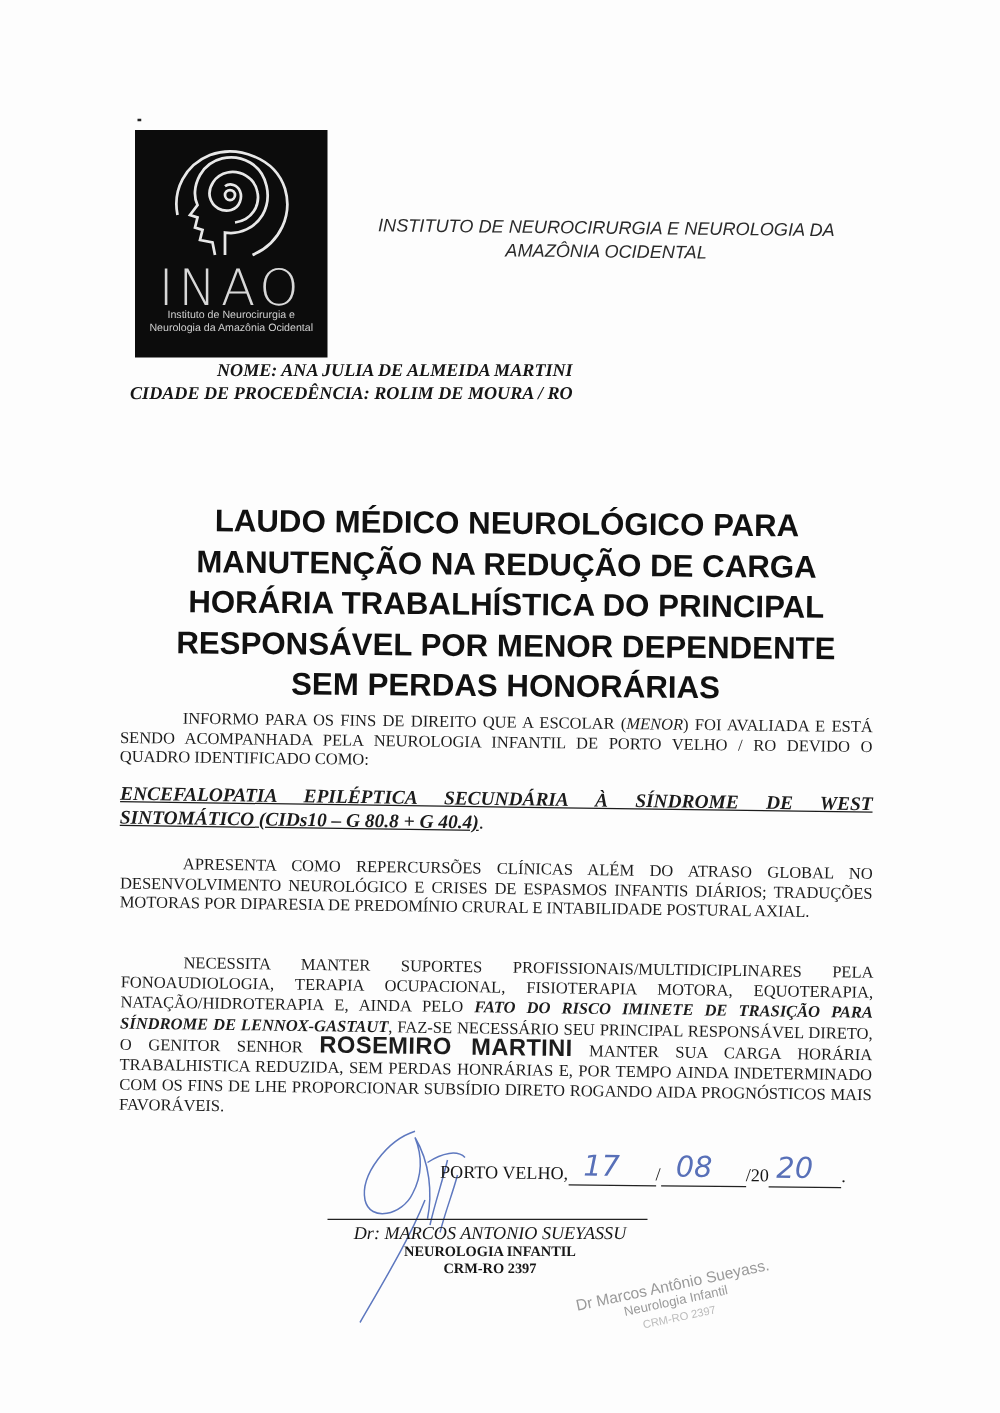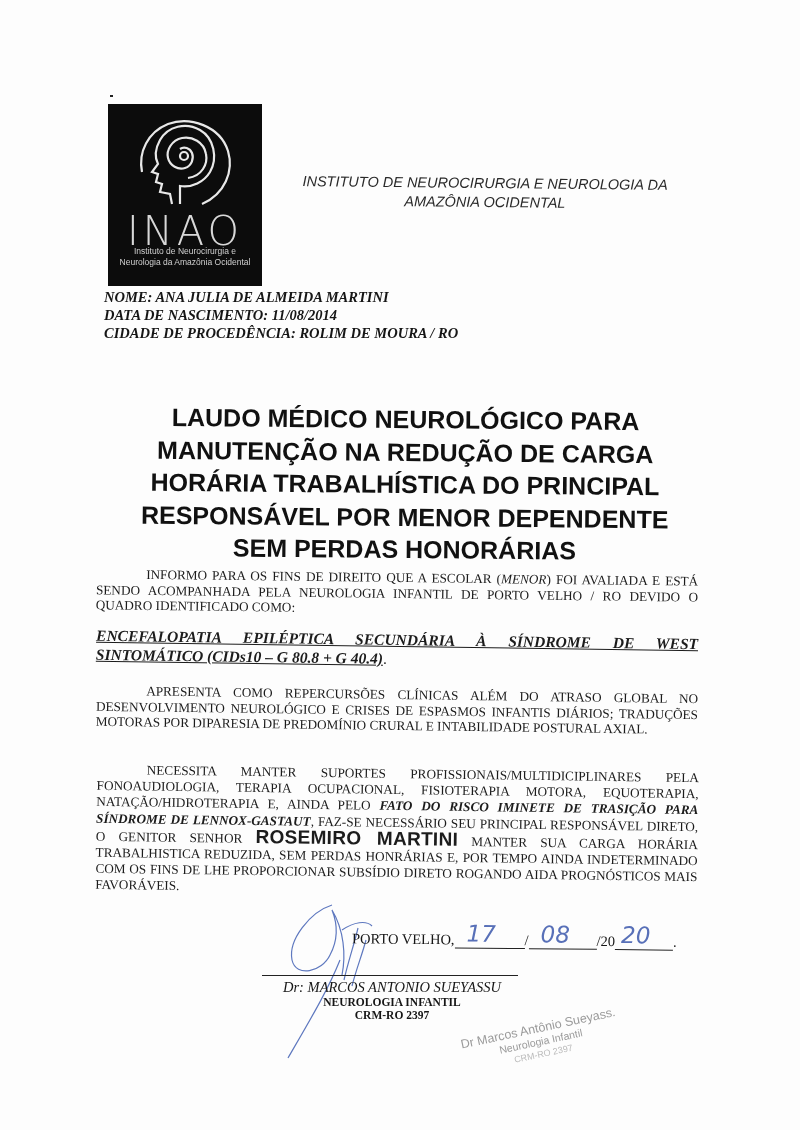--- a/index.html
+++ b/index.html
@@ -23,21 +23,21 @@
     }
     .inst {
       position: absolute; left: 280px; top: 174px; width: 410px; text-align: center;
       font-family: "Liberation Sans", sans-serif; font-style: italic; font-size: 14.5px; line-height: 19px; color: #2a2a2a;
       transform: rotate(0.6deg);
     }
     .patient {
       position: absolute; left: 104px; top: 288px;
       font-style: italic; font-weight: bold; font-size: 14.5px; line-height: 18px;
     }
-    .patient div { white-space: nowrap; }
+    .patient div { white-space: nowrap; text-align: right; }
     .title {
       position: absolute; left: 100px; top: 403px; width: 610px; text-align: center;
       font-family: "Liberation Sans", sans-serif; font-weight: bold; font-size: 25px; line-height: 32.5px; color: #111;
       transform: rotate(0.5deg);
     }
     .body-text {
       position: absolute; left: 96px; width: 602px;
       font-size: 13.2px; line-height: 15.5px; text-align: justify; text-align-last: left; color: #1c1c1c;
     }
     .p1 { top: 570px; transform: rotate(0.7deg); }
@@ -88,21 +88,20 @@
   </div>
 </div>
 
 <div class="inst">
   <div>INSTITUTO DE NEUROCIRURGIA E NEUROLOGIA DA</div>
   <div>AMAZÔNIA OCIDENTAL</div>
 </div>
 
 <div class="patient">
   <div>NOME: ANA JULIA DE ALMEIDA MARTINI</div>
-  <div>DATA DE NASCIMENTO: 11/08/2014</div>
   <div>CIDADE DE PROCEDÊNCIA: ROLIM DE MOURA / RO</div>
 </div>
 
 <div class="title">
   <div>LAUDO MÉDICO NEUROLÓGICO PARA</div>
   <div>MANUTENÇÃO NA REDUÇÃO DE CARGA</div>
   <div>HORÁRIA TRABALHÍSTICA DO PRINCIPAL</div>
   <div>RESPONSÁVEL POR MENOR DEPENDENTE</div>
   <div>SEM PERDAS HONORÁRIAS</div>
 </div>

